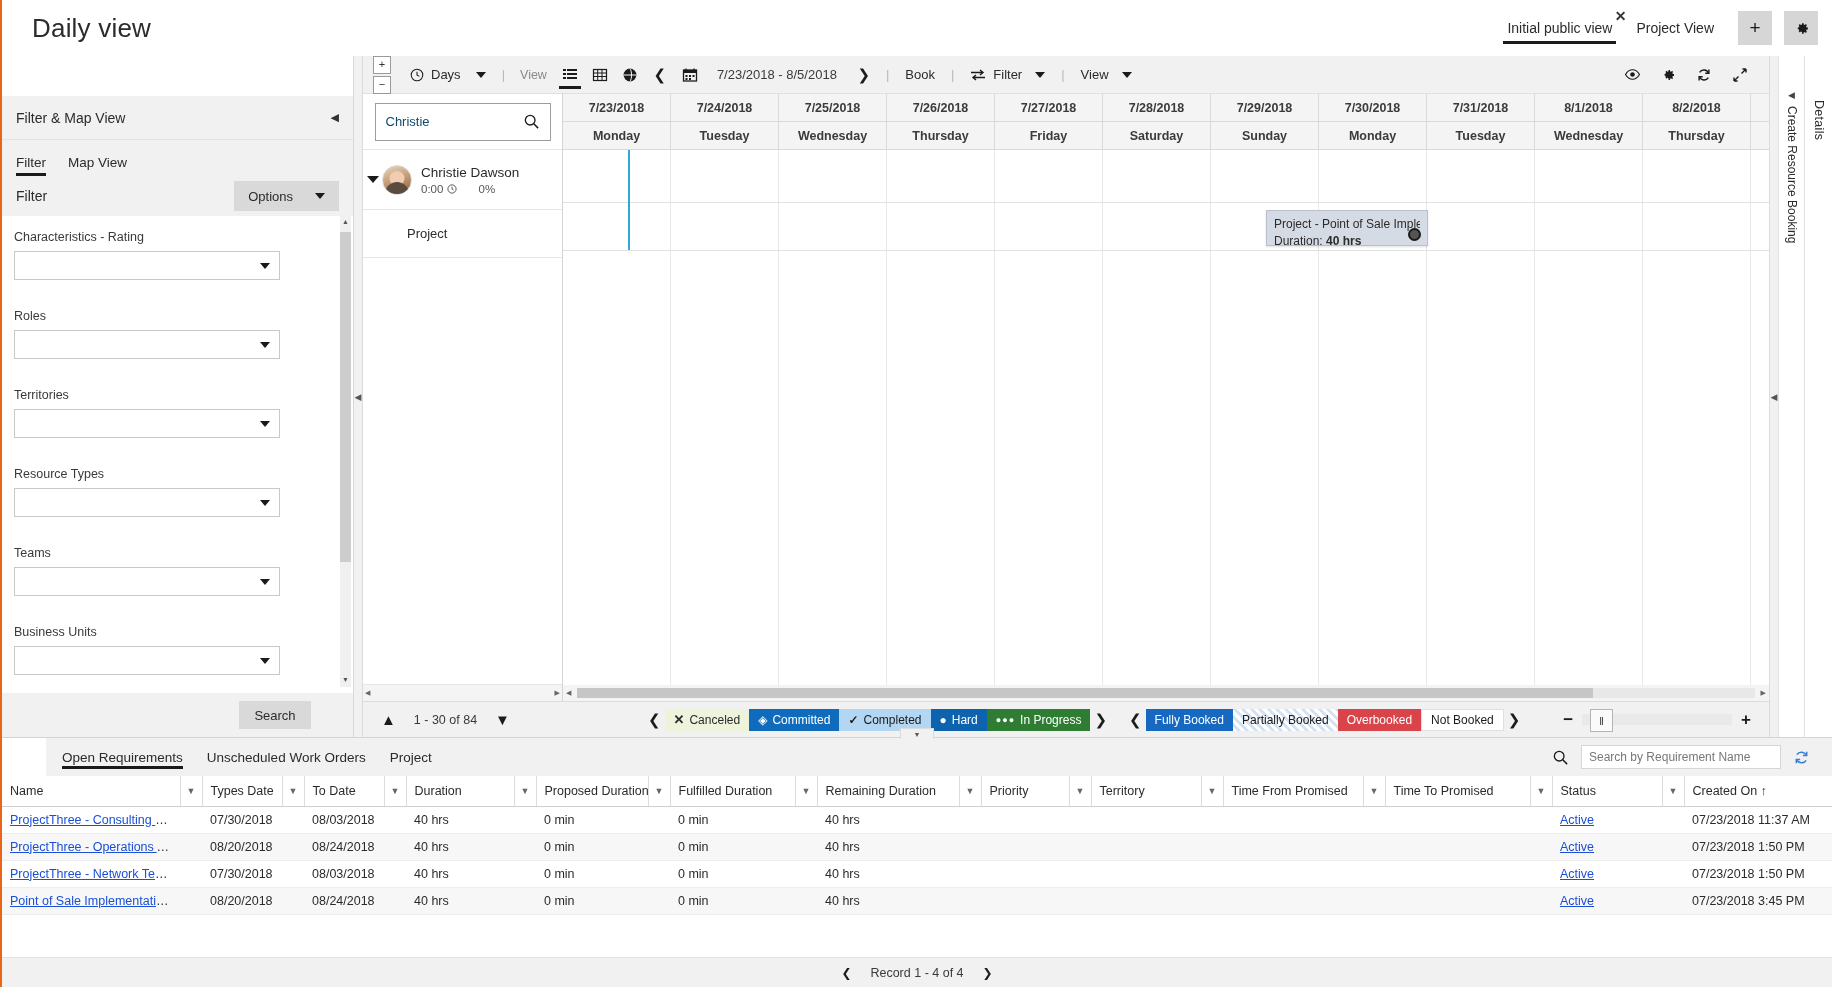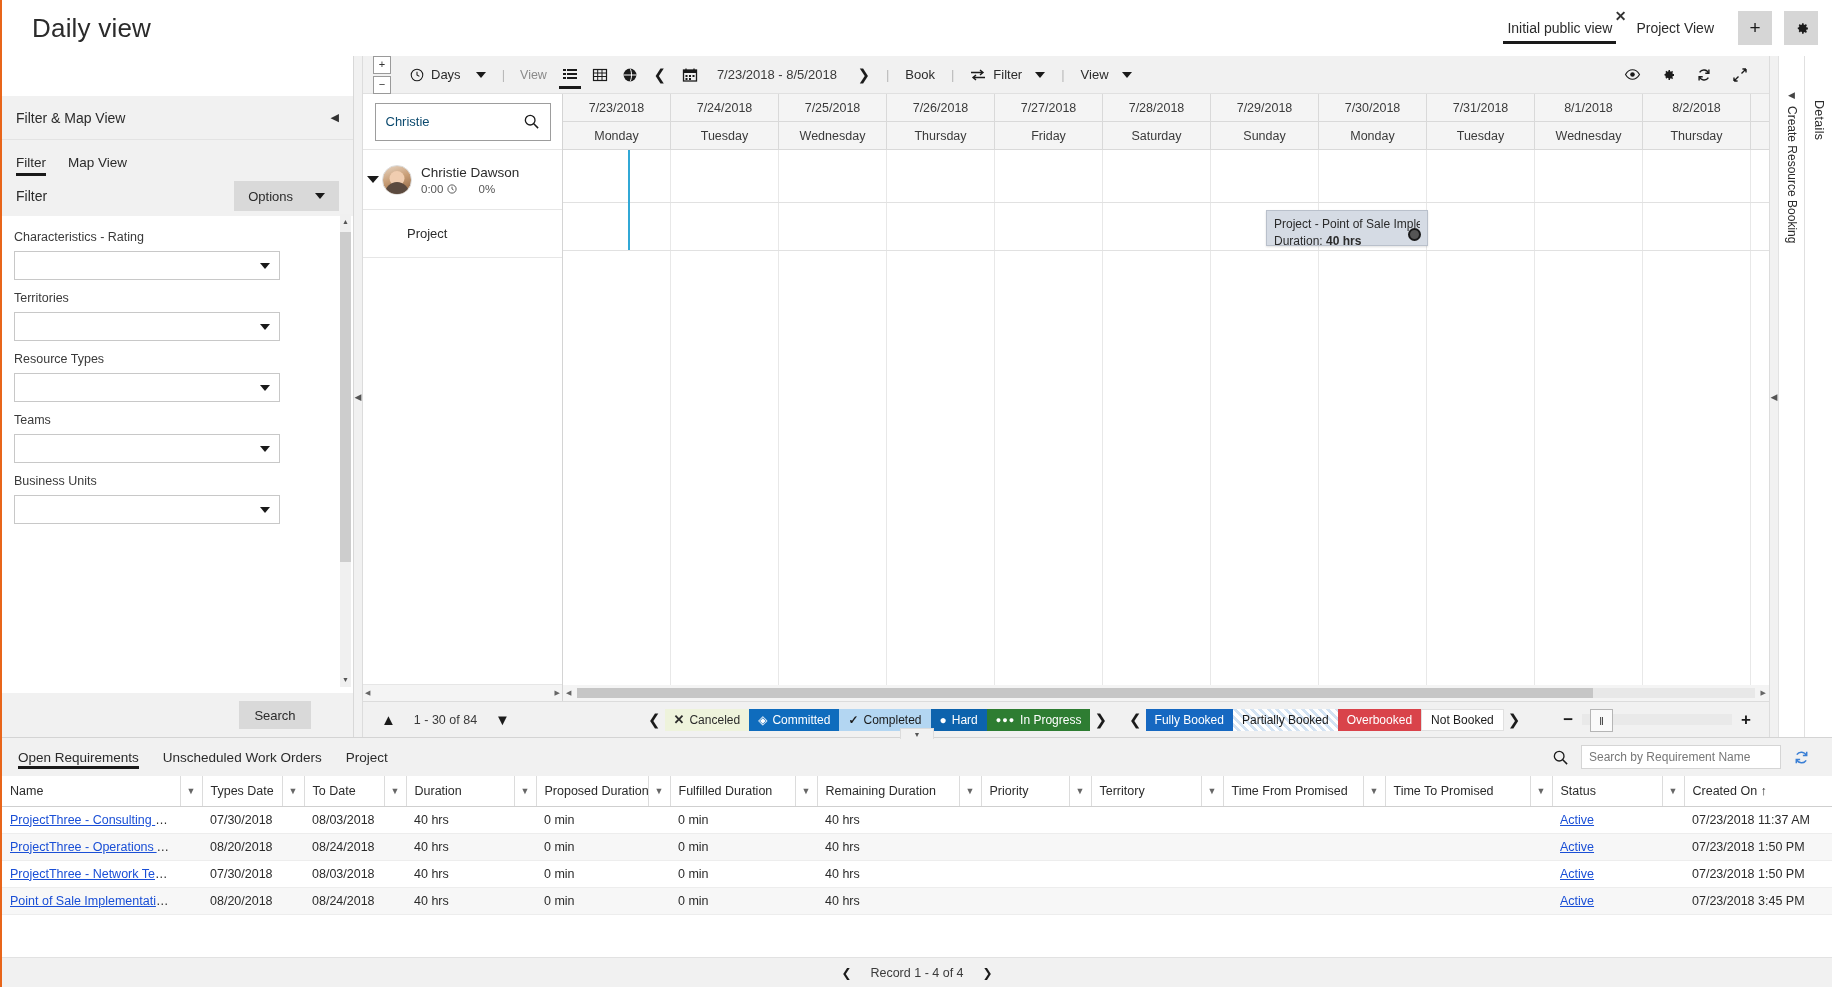--- a/index.html
+++ b/index.html
@@ -37,21 +37,21 @@
   .lp-collapse { font-size:11px; color:#333; cursor:pointer; }
   .lp-tabs { height:36px; flex:0 0 36px; background:#f1f1f1; display:flex; align-items:flex-end; padding:0 14px; gap:22px; }
   .lp-tab { position:relative; font-size:13.5px; color:#2b2b2b; padding-bottom:6px; cursor:pointer; }
   .lp-tab.active::after{ content:""; position:absolute; left:0; right:0; bottom:0; height:3px; background:#1a1a1a; }
   .filter-head { height:40px; flex:0 0 40px; background:#f1f1f1; display:flex; align-items:center;
                  justify-content:space-between; padding:0 0 0 14px; }
   .filter-head .ftitle { font-size:14px; }
   .options-btn { background:#d9d9d9; height:30px; padding:0 14px; margin-right:14px; display:flex;
                  align-items:center; gap:22px; font-size:13px; cursor:pointer; }
   .filter-scroll { flex:1 1 auto; overflow:hidden; padding:14px 12px 4px 12px; position:relative; background:#fff;}
-  .fgroup { margin-bottom:11px; }
+  .fgroup { margin-bottom:29px; }
   .flabel { font-size:12.5px; color:#3a3a3a; margin-bottom:7px; }
   .fselect { height:29px; border:1px solid #c8c8c8; background:#fff; display:flex; align-items:center;
              justify-content:flex-end; padding-right:9px; width:266px; cursor:pointer; }
   .caret { width:0;height:0;border-left:5px solid transparent;border-right:5px solid transparent;border-top:6px solid #1a1a1a;}
   .lp-scrollbar { position:absolute; right:2px; top:158px; width:11px; bottom:50px; background:#f0f0f0; }
   .lp-scrollbar .thumb { position:absolute; top:18px; left:0; width:11px; height:330px; background:#cdcdcd; }
   .lp-scrollbar .arrow-up, .lp-scrollbar .arrow-dn { position:absolute; left:0; width:11px; height:15px;
        display:flex; align-items:center; justify-content:center; font-size:7px; color:#555;}
   .lp-scrollbar .arrow-up{top:0;} .lp-scrollbar .arrow-dn{bottom:0;}
   .lp-footer { height:44px; flex:0 0 44px; background:#f1f1f1; display:flex; align-items:center; justify-content:flex-end; padding-right:42px;}
@@ -91,21 +91,21 @@
   .res-name { font-size:13.5px; color:#2b2b2b; }
   .res-sub { font-size:11.5px; color:#555; margin-top:3px; display:flex; gap:22px; align-items:center;}
   .res-proj { height:48px; display:flex; align-items:center; padding-left:44px; font-size:13px; border-bottom:1px solid #e6e6e6;}
   .res-filler { flex:1 1 auto; border-bottom:1px solid #e6e6e6;}
   .res-hscroll { height:16px; flex:0 0 16px; background:#f4f4f4; display:flex; align-items:center; justify-content:space-between; padding:0 2px; font-size:7px; color:#666;}
 
   .grid-col { flex:1 1 auto; min-width:0; display:flex; flex-direction:column; overflow:hidden; position:relative;}
   .grid-head { flex:0 0 56px; display:flex; flex-direction:column; }
   .ghrow { display:flex; height:28px; }
   .ghcell { border-right:1px solid #d9d9d9; border-bottom:1px solid #d9d9d9; background:#f4f4f4;
-            display:flex; align-items:center; justify-content:center; font-size:12.5px; color:#3b3b3b; flex:0 0 108px; overflow:hidden; white-space:nowrap;}
+            display:flex; align-items:center; justify-content:center; font-size:12.5px; color:#3b3b3b; flex:0 0 108px; overflow:hidden; white-space:nowrap;font-weight:bold;}
   .grid-body { flex:1 1 auto; position:relative; overflow:hidden; }
   .gcolumns { position:absolute; inset:0; display:flex; }
   .gcol { flex:0 0 108px; border-right:1px solid #e8e8e8; }
   .grow-sep { position:absolute; left:0; right:0; height:1px; background:#e1e1e1; }
   .now-line { position:absolute; width:2px; background:#31a8d6; }
   .booking { position:absolute; background:#d5dbe4; border:1px solid #b9c0cb; font-size:12px; color:#2b2b2b;
              padding:5px 7px; line-height:1.45; box-shadow:0 1px 2px rgba(0,0,0,.12);}
   .booking .dot { position:absolute; right:6px; bottom:4px; width:13px; height:13px; border-radius:50%;
                   border:2px solid #1a1a1a; background:#555; }
   .grid-hscroll { height:16px; flex:0 0 16px; background:#f4f4f4; display:flex; align-items:center; position:relative; padding:0 4px;}
@@ -143,21 +143,21 @@
   .details-rail .vtext { writing-mode:vertical-rl; font-size:12.5px; color:#2b2b2b; letter-spacing:.3px;}
   .crb-rail { width:26px; flex:0 0 26px; background:#fff; border-left:1px solid #e2e2e2; display:flex;
               flex-direction:column; align-items:center; padding-top:34px; }
   .crb-rail .vtext { writing-mode:vertical-rl; font-size:12px; color:#2b2b2b; }
 
   
   .bottom { flex:0 0 250px; height:250px; border-top:1px solid #d4d4d4; display:flex; flex-direction:column; background:#fff; position:relative;}
   .bt-handle { position:absolute; left:50%; transform:translateX(-50%); top:-10px; width:34px; height:11px;
                background:#f1f1f1; border:1px solid #dcdcdc; border-bottom:none; display:flex; align-items:center; justify-content:center;
                font-size:7px; color:#555; cursor:ns-resize; z-index:5;}
-  .bt-tabs { height:38px; flex:0 0 38px; background:#f1f1f1; display:flex; align-items:center; padding:0 16px; gap:24px; position:relative;}
+  .bt-tabs { height:38px; flex:0 0 38px; background:#f1f1f1; display:flex; align-items:center; padding:0 16px; gap:24px; position:relative;margin-left:44px;}
   .bt-tab { position:relative; font-size:13.5px; color:#2b2b2b; height:38px; display:flex; align-items:center; cursor:pointer;}
   .bt-tab.active::after{content:"";position:absolute;left:0;right:0;bottom:7px;height:3px;background:#1a1a1a;}
   .bt-search { margin-left:auto; display:flex; align-items:center; gap:12px; }
   .bt-search .inp { width:200px; height:24px; border:1px solid #d5d5d5; background:#fff; font-size:12px; color:#777; padding:0 7px; display:flex; align-items:center;}
   table.reqs { width:100%; border-collapse:collapse; table-layout:fixed; }
   table.reqs th { background:#fff; border-right:1px solid #dcdcdc; border-bottom:1px solid #cfcfcf;
                   font-weight:400; font-size:12.5px; color:#2b2b2b; text-align:left; padding:0 8px; height:30px; white-space:nowrap; overflow:hidden;}
   table.reqs th.fl { width:22px; padding:0; text-align:center; color:#666; font-size:9px;}
   table.reqs td { border-bottom:1px solid #ededed; font-size:12.5px; color:#2b2b2b; padding:0 8px; height:27px;
                   white-space:nowrap; overflow:hidden; text-overflow:ellipsis;}
@@ -207,20 +207,26 @@
       <div class="filter-head">
         <span class="ftitle">Filter</span>
         <div class="options-btn">
           <span>Options</span>
           <span class="caret"></span>
         </div>
       </div>
       <div class="filter-scroll">
         <div class="fgroup">
           <div class="flabel">Characteristics - Rating</div>
+          <div class="fselect">
+              <span class="caret"></span>
+            </div>
+        </div>
+        <div class="fgroup">
+          <div class="flabel">Roles</div>
           <div class="fselect">
               <span class="caret"></span>
             </div>
         </div>
         <div class="fgroup">
           <div class="flabel">Territories</div>
           <div class="fselect">
               <span class="caret"></span>
             </div>
         </div>

